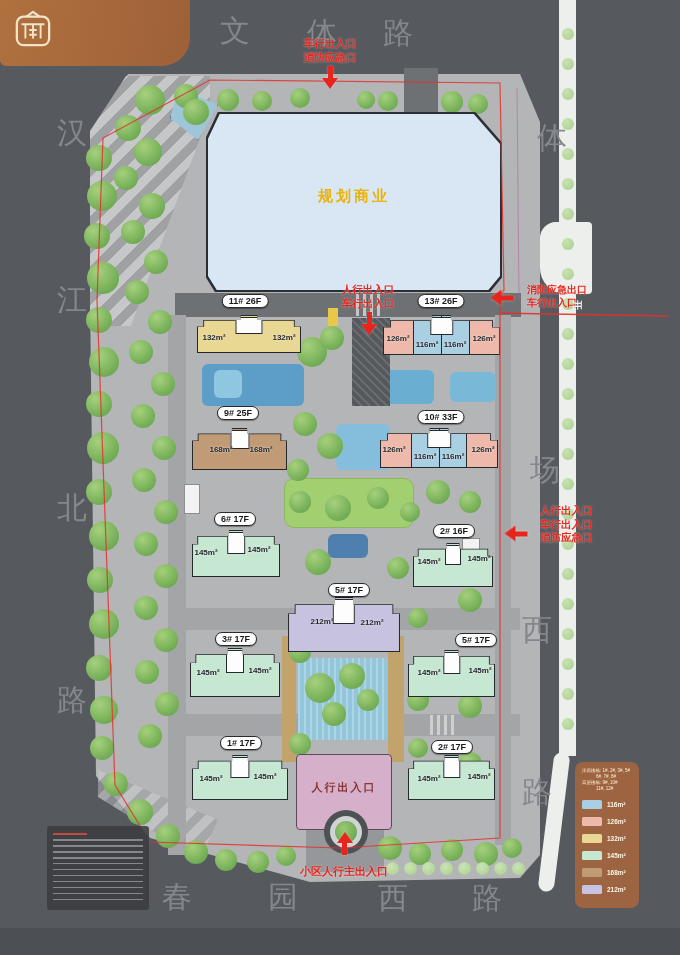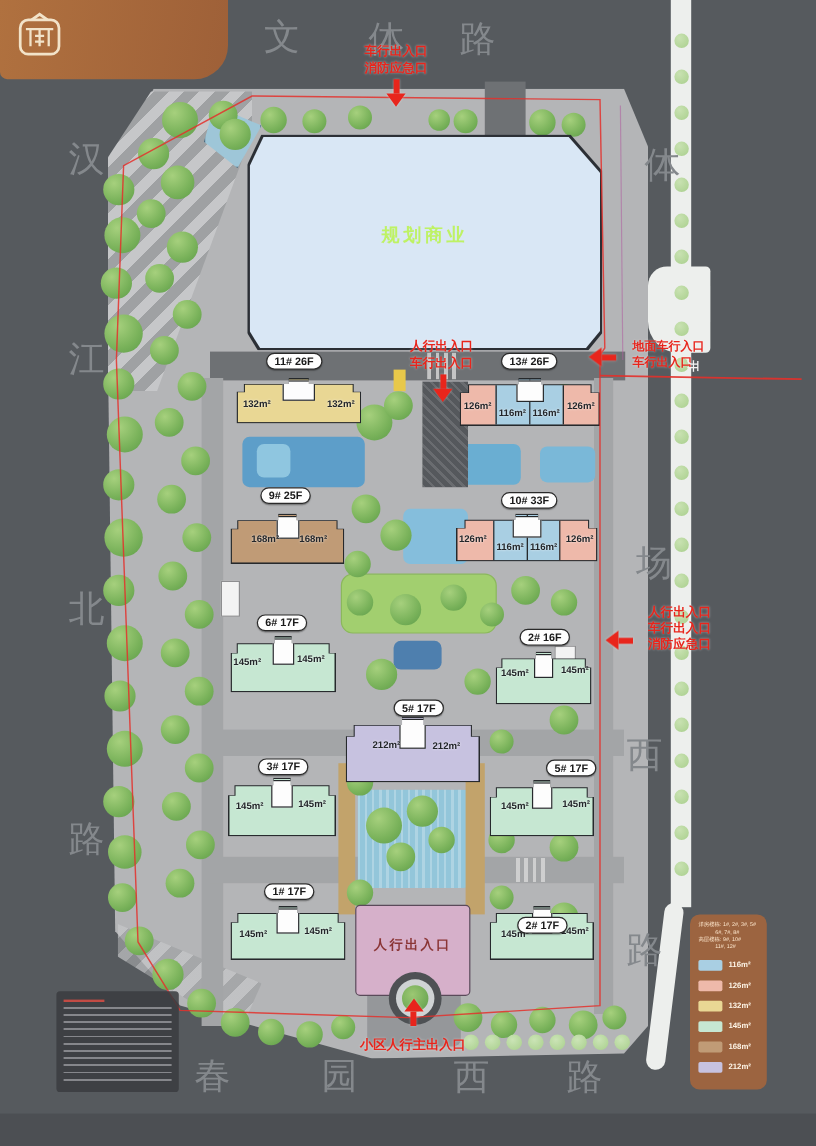--- a/index.html
+++ b/index.html
@@ -22,21 +22,21 @@
   .tree{position:absolute;border-radius:50%;z-index:6;
     background:radial-gradient(circle at 35% 30%,#a6d07d,#79b25a 60%,#5d9c49);}
   .bush{position:absolute;border-radius:50%;z-index:7;background:radial-gradient(circle at 35% 30%,#c9e2b2,#a9cf8d);}
   .whiteroad{position:absolute;background:#edefed;z-index:2;}
   
   .comm-outer{position:absolute;left:206px;top:112px;width:296px;height:180px;z-index:8;background:#2b2f35;
     clip-path:polygon(4% 0,91% 0,100% 17%,100% 92%,96% 100%,3% 100%,0 92%,0 14%);}
   .comm-inner{position:absolute;inset:2px;background:#d9e7f5;
     clip-path:polygon(4% 0,91% 0,100% 17%,100% 92%,96% 100%,3% 100%,0 92%,0 14%);}
   .comm-label{position:absolute;left:354px;top:196px;transform:translate(-50%,-50%);z-index:9;
-    font-size:15px;font-weight:bold;color:#bef264;letter-spacing:3px;white-space:nowrap;}
+    font-size:15px;font-weight:bold;color:#eab308;letter-spacing:3px;white-space:nowrap;}
   
   .bldg{position:absolute;z-index:8;background:#26292c;
     clip-path:polygon(0 30%,6% 30%,6% 13%,42% 13%,42% 0,58% 0,58% 13%,94% 13%,94% 30%,100% 30%,100% 100%,0 100%);}
   .bldg .fill{position:absolute;inset:1px;background:var(--c,#ccc);
     clip-path:polygon(0 30%,6% 30%,6% 13%,42% 13%,42% 0,58% 0,58% 13%,94% 13%,94% 30%,100% 30%,100% 100%,0 100%);}
   .bldg .fill.row{display:flex;}
   .bldg .fill.row i{flex:1;border-left:1px solid #26292c;}
   .bldg .fill.row i:first-child{border-left:none;}
   .core{position:absolute;left:50%;top:2px;transform:translateX(-50%);width:20%;height:46%;
     background:#fdfdfd;border:1px solid #26292c;z-index:9;}
@@ -212,21 +212,21 @@
   <div class="pill" style="left:245px;top:294px;">11# 26F</div>
   <div class="pill" style="left:441px;top:294px;">13# 26F</div>
   <div class="pill" style="left:238px;top:406px;">9# 25F</div>
   <div class="pill" style="left:441px;top:410px;">10# 33F</div>
   <div class="pill" style="left:235px;top:512px;">6# 17F</div>
   <div class="pill" style="left:454px;top:524px;">2# 16F</div>
   <div class="pill" style="left:349px;top:583px;">5# 17F</div>
   <div class="pill" style="left:236px;top:632px;">3# 17F</div>
   <div class="pill" style="left:476px;top:633px;">5# 17F</div>
   <div class="pill" style="left:241px;top:736px;">1# 17F</div>
-  <div class="pill" style="left:452px;top:764px;">2# 17F</div>
+  <div class="pill" style="left:452px;top:740px;">2# 17F</div>
 
   <span class="unit" style="left:214px;top:337px;">132m²</span>
   <span class="unit" style="left:284px;top:337px;">132m²</span>
   <span class="unit" style="left:398px;top:338px;">126m²</span>
   <span class="unit" style="left:427px;top:344px;">116m²</span>
   <span class="unit" style="left:455px;top:344px;">116m²</span>
   <span class="unit" style="left:484px;top:338px;">126m²</span>
   <span class="unit" style="left:221px;top:449px;">168m²</span>
   <span class="unit" style="left:261px;top:449px;">168m²</span>
   <span class="unit" style="left:394px;top:449px;">126m²</span>
@@ -276,21 +276,21 @@
   <div class="red-note center" style="left:368px;top:283px;">
     <div>人行出入口</div>
       <div>车行出入口</div>
     </div>
   <div class="arr" style="left:361px;top:312px;">
       <div class="shaft"></div>
       <div class="head"></div>
     </div>
 
   <div class="red-note" style="left:527px;top:283px;font-size:10px;">
-    <div>地面车行入口</div>
+    <div>消防应急出口</div>
       <div>车行出入口</div>
     </div>
   <span class="side-char" style="left:572px;top:298px;">开</span>
   <div class="arr" style="left:494px;top:286px;transform:rotate(90deg);">
       <div class="shaft"></div>
       <div class="head"></div>
     </div>
 
   <div class="red-note" style="left:540px;top:504px;">
     <div>人行出入口</div>

